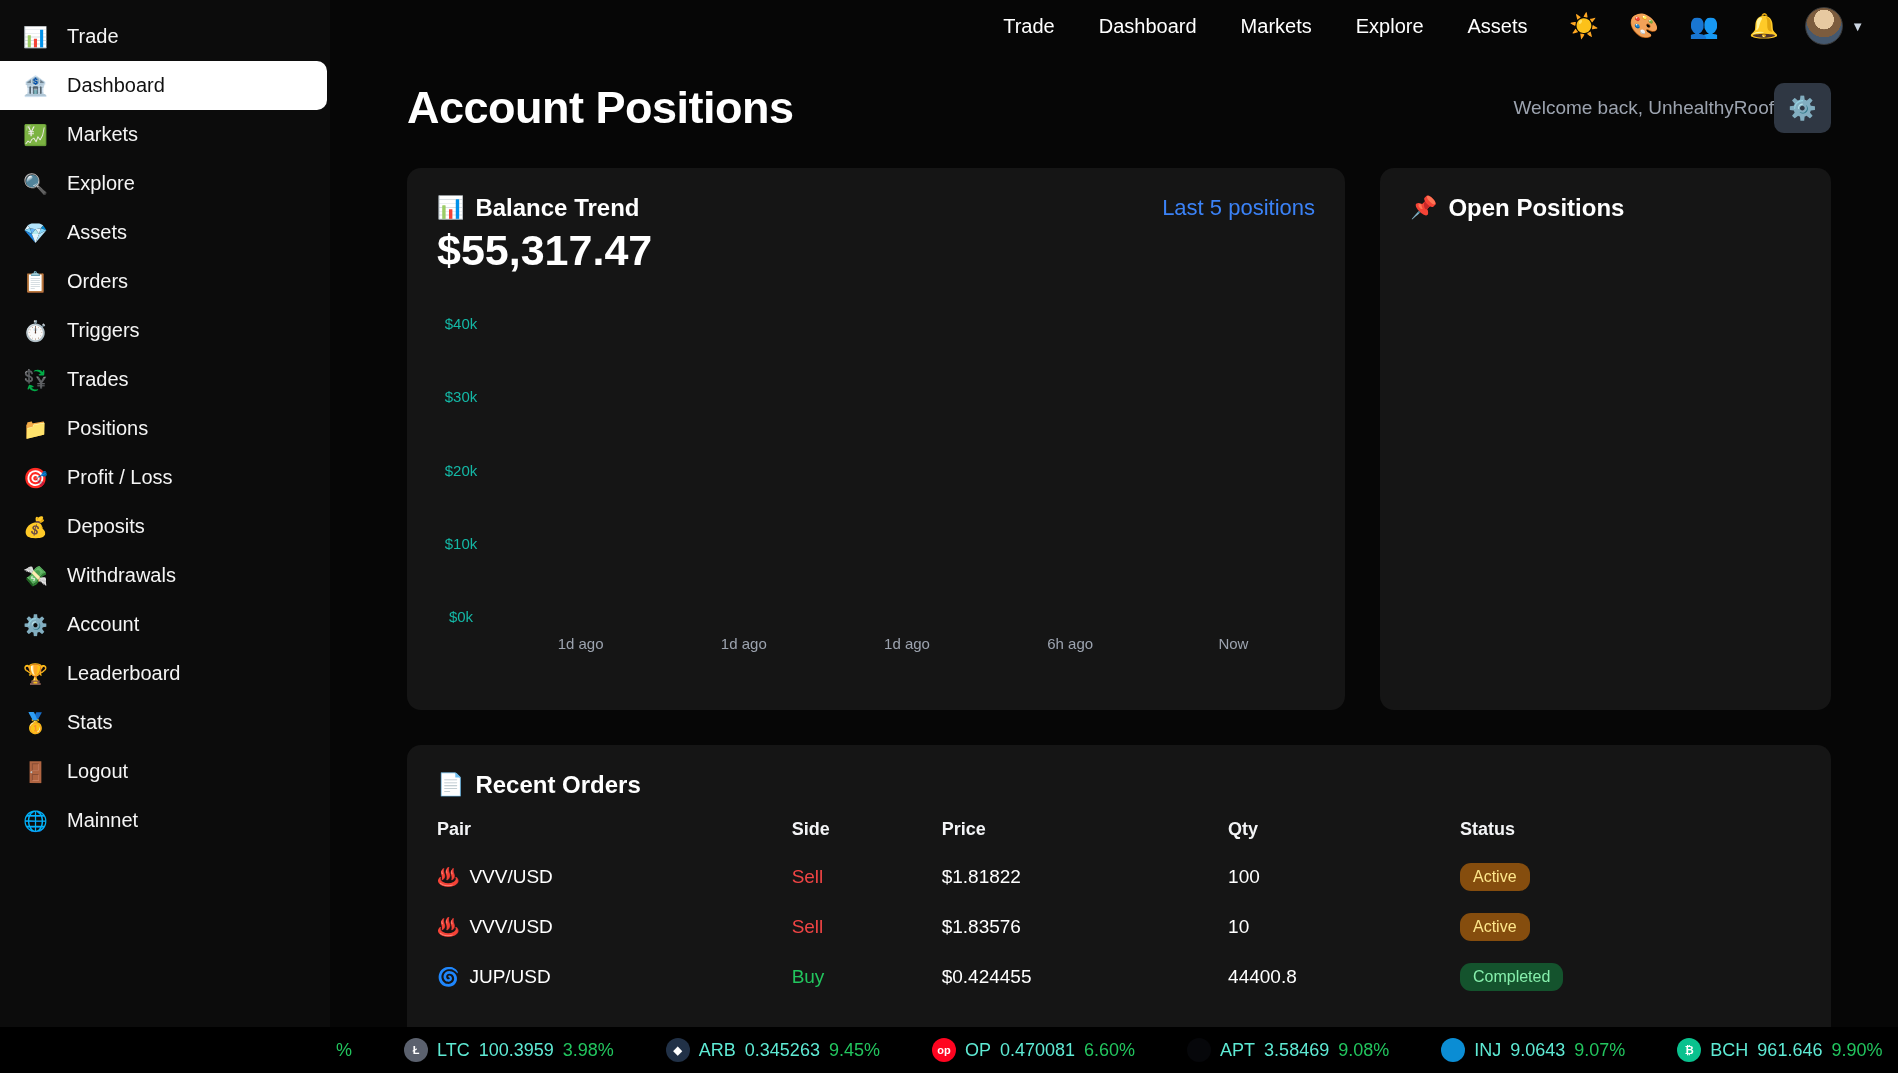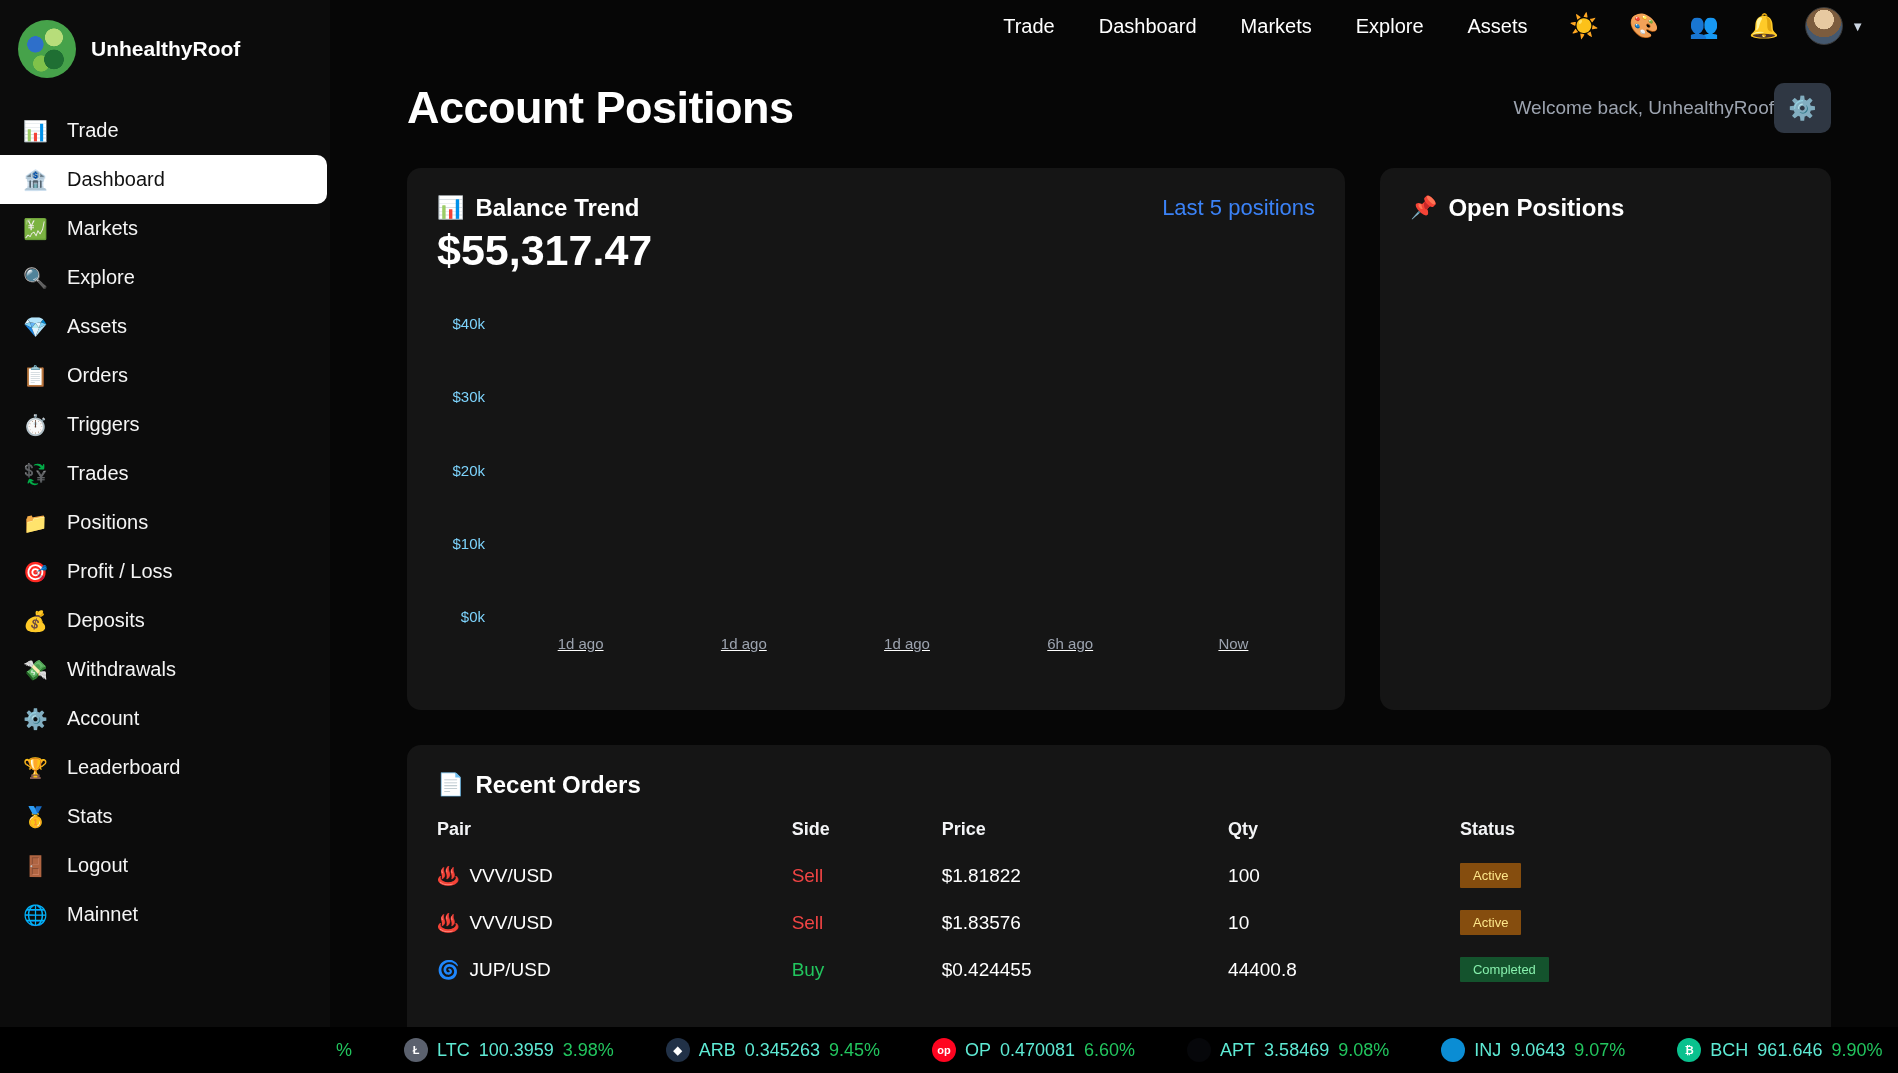--- a/index.html
+++ b/index.html
@@ -57,55 +57,51 @@
   .positions-card { flex: 1; height: 542px; padding: 26px 30px; }
   .card-head { display: flex; align-items: center; justify-content: space-between; }
   .card-title { display: flex; align-items: center; gap: 11px; font-size: 24px; font-weight: 700; }
   .card-title .t-ico { font-size: 22px; }
   .blue-link { color: #3b82f6; font-size: 22px; cursor: pointer; }
 
   .balance-label { color: #9ca3af; font-size: 17px; margin-top: 10px; }
   .balance-amount { font-size: 43px; font-weight: 800; margin-top: 4px; }
 
   .chart { display: flex; margin-top: 40px; }
-  .y-axis { width: 62px; height: 310px; display: flex; flex-direction: column; justify-content: space-between; align-items: flex-end; padding-right: 14px; color: #7dd3fc; font-size: 15px; }
+  .y-axis { width: 62px; height: 310px; display: flex; flex-direction: column; justify-content: space-between; align-items: center; padding-right: 14px; color: #14b8a6; font-size: 15px; }
   .plot-wrap { flex: 1; }
   .plot { display: flex; align-items: flex-end; height: 310px; }
   .slot { flex: 1; display: flex; justify-content: center; }
   .bar { width: 77px; border-radius: 2px 2px 0 0; }
-  .x-row { display: flex; margin-top: 10px; text-decoration: underline; }
+  .x-row { display: flex; margin-top: 10px; }
   .x-row div { flex: 1; text-align: center; color: #9ca3af; font-size: 15px; }
 
   .orders-card { margin-top: 35px; padding: 26px 30px 40px; min-height: 330px; }
   table { width: 100%; border-collapse: collapse; margin-top: 12px; }
   th { text-align: left; font-size: 18px; font-weight: 700; color: #f3f4f6; padding: 8px 0 12px; }
   th:nth-child(1) { width: 26%; } th:nth-child(2) { width: 11%; margin-left: 31px; }
   th:nth-child(3) { width: 21%; } th:nth-child(4) { width: 17%; }
   td { font-size: 19px; padding: 11px 0; color: #fff; }
   .pair-cell { display: flex; align-items: center; gap: 10px; }
   .pair-ico { font-size: 18px; }
-  .badge { display: inline-block; padding: 5px 13px; border-radius: 1px; font-size: 13px; font-weight: 500; }
+  .badge { display: inline-block; padding: 5px 13px; border-radius: 11px; font-size: 16px; font-weight: 500; }
   .badge.active { background: #854d0e; color: #fde68a; }
   .badge.completed { background: #14532d; color: #86efac; }
 
   
   .ticker { position: absolute; left: 0; right: 0; bottom: 0; height: 46px; background: #000; display: flex; align-items: center; gap: 52px; padding-left: 336px; overflow: hidden; white-space: nowrap; z-index: 5; }
   .t-item { display: flex; align-items: center; gap: 9px; font-size: 18px; flex: none; }
   .t-icon { width: 24px; height: 24px; border-radius: 50%; display: flex; align-items: center; justify-content: center; font-size: 11px; font-weight: 700; color: #fff; flex: none; }
   .t-sym, .t-price { color: #5eead4; }
   .t-change { color: #22c55e; }
 </style>
 </head>
 <body>
 
 <aside class="sidebar">
-  <div class="logo-row">
-    <div class="logo"></div>
-    <div class="app-name">UnhealthyRoof</div>
-  </div>
   <nav class="side-nav">
       <div class="side-item">
         <span class="ico">📊</span>
         <span class="lbl">Trade</span>
       </div>
       <div class="side-item active">
         <span class="ico">🏦</span>
         <span class="lbl">Dashboard</span>
       </div>
       <div class="side-item">

